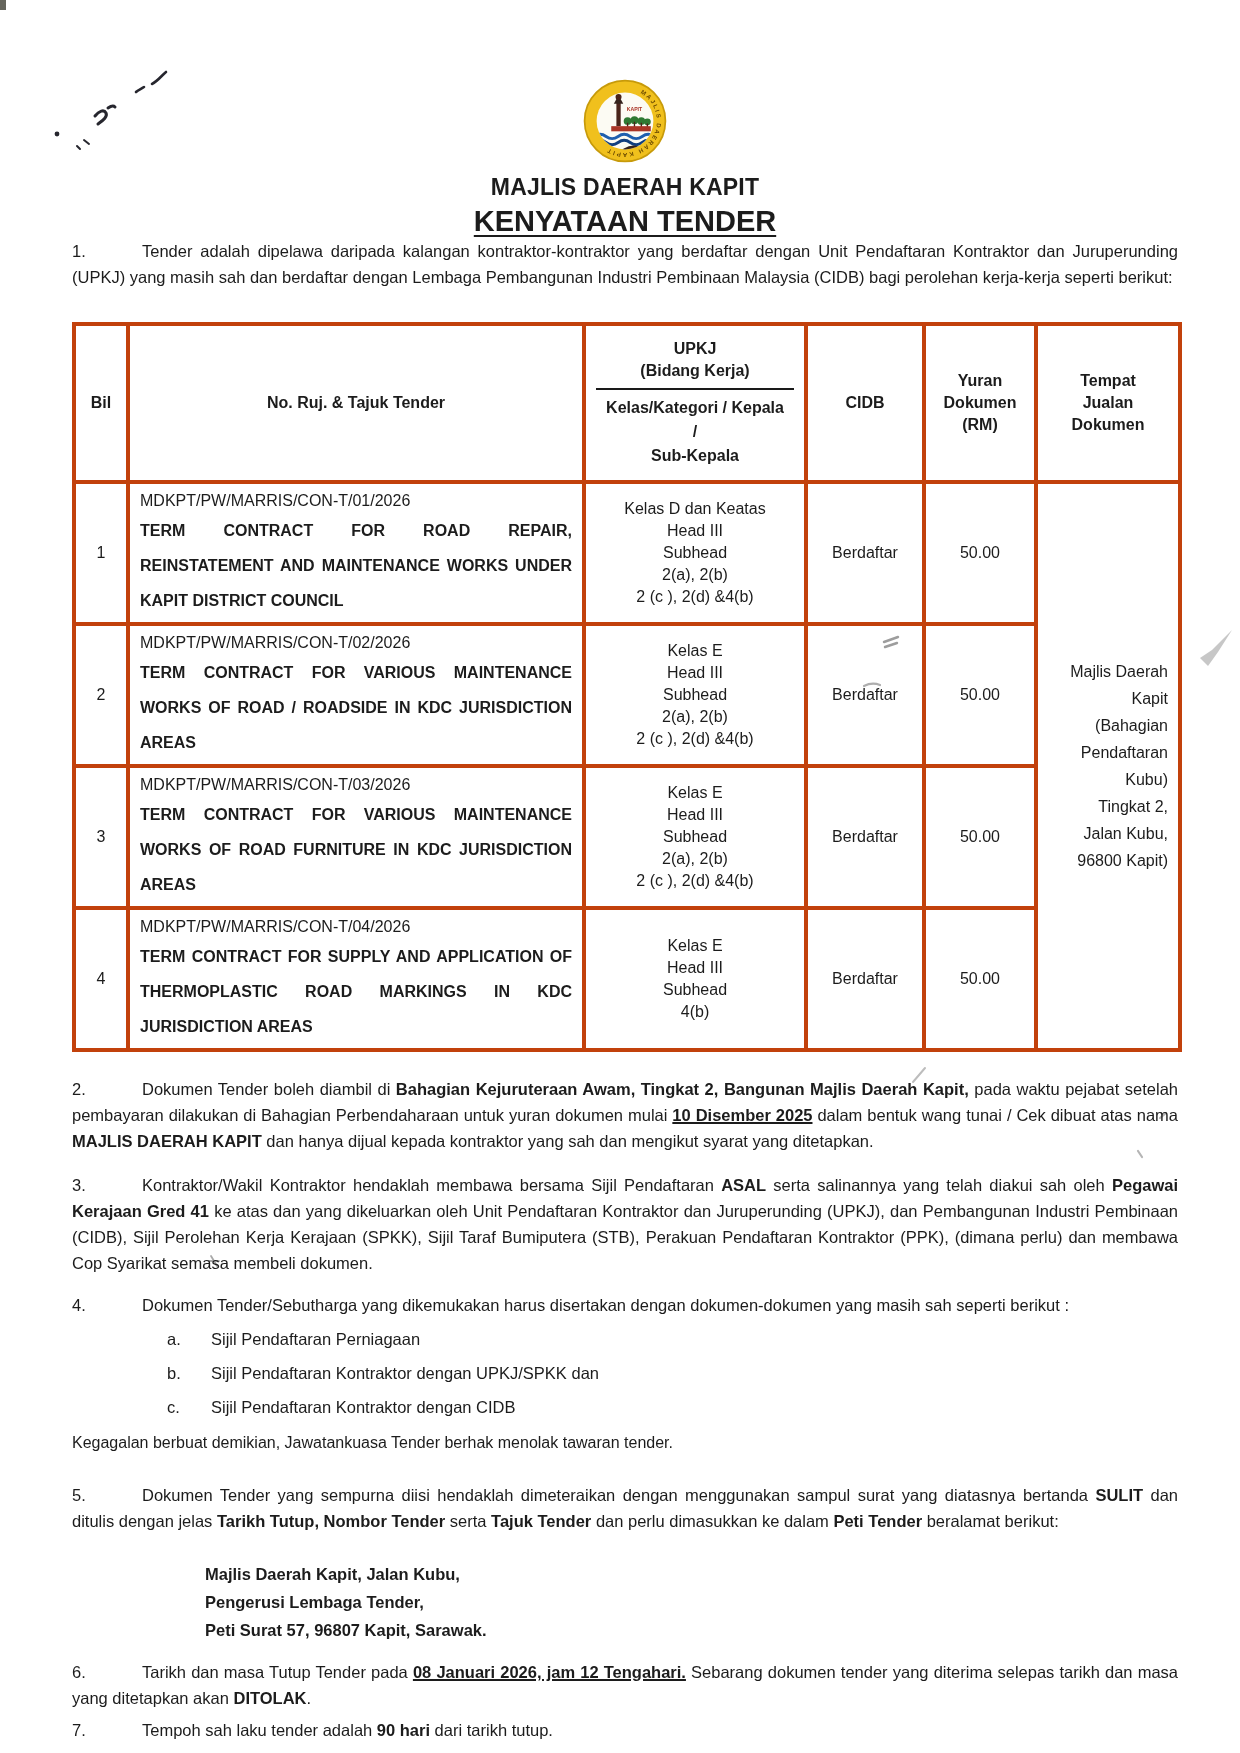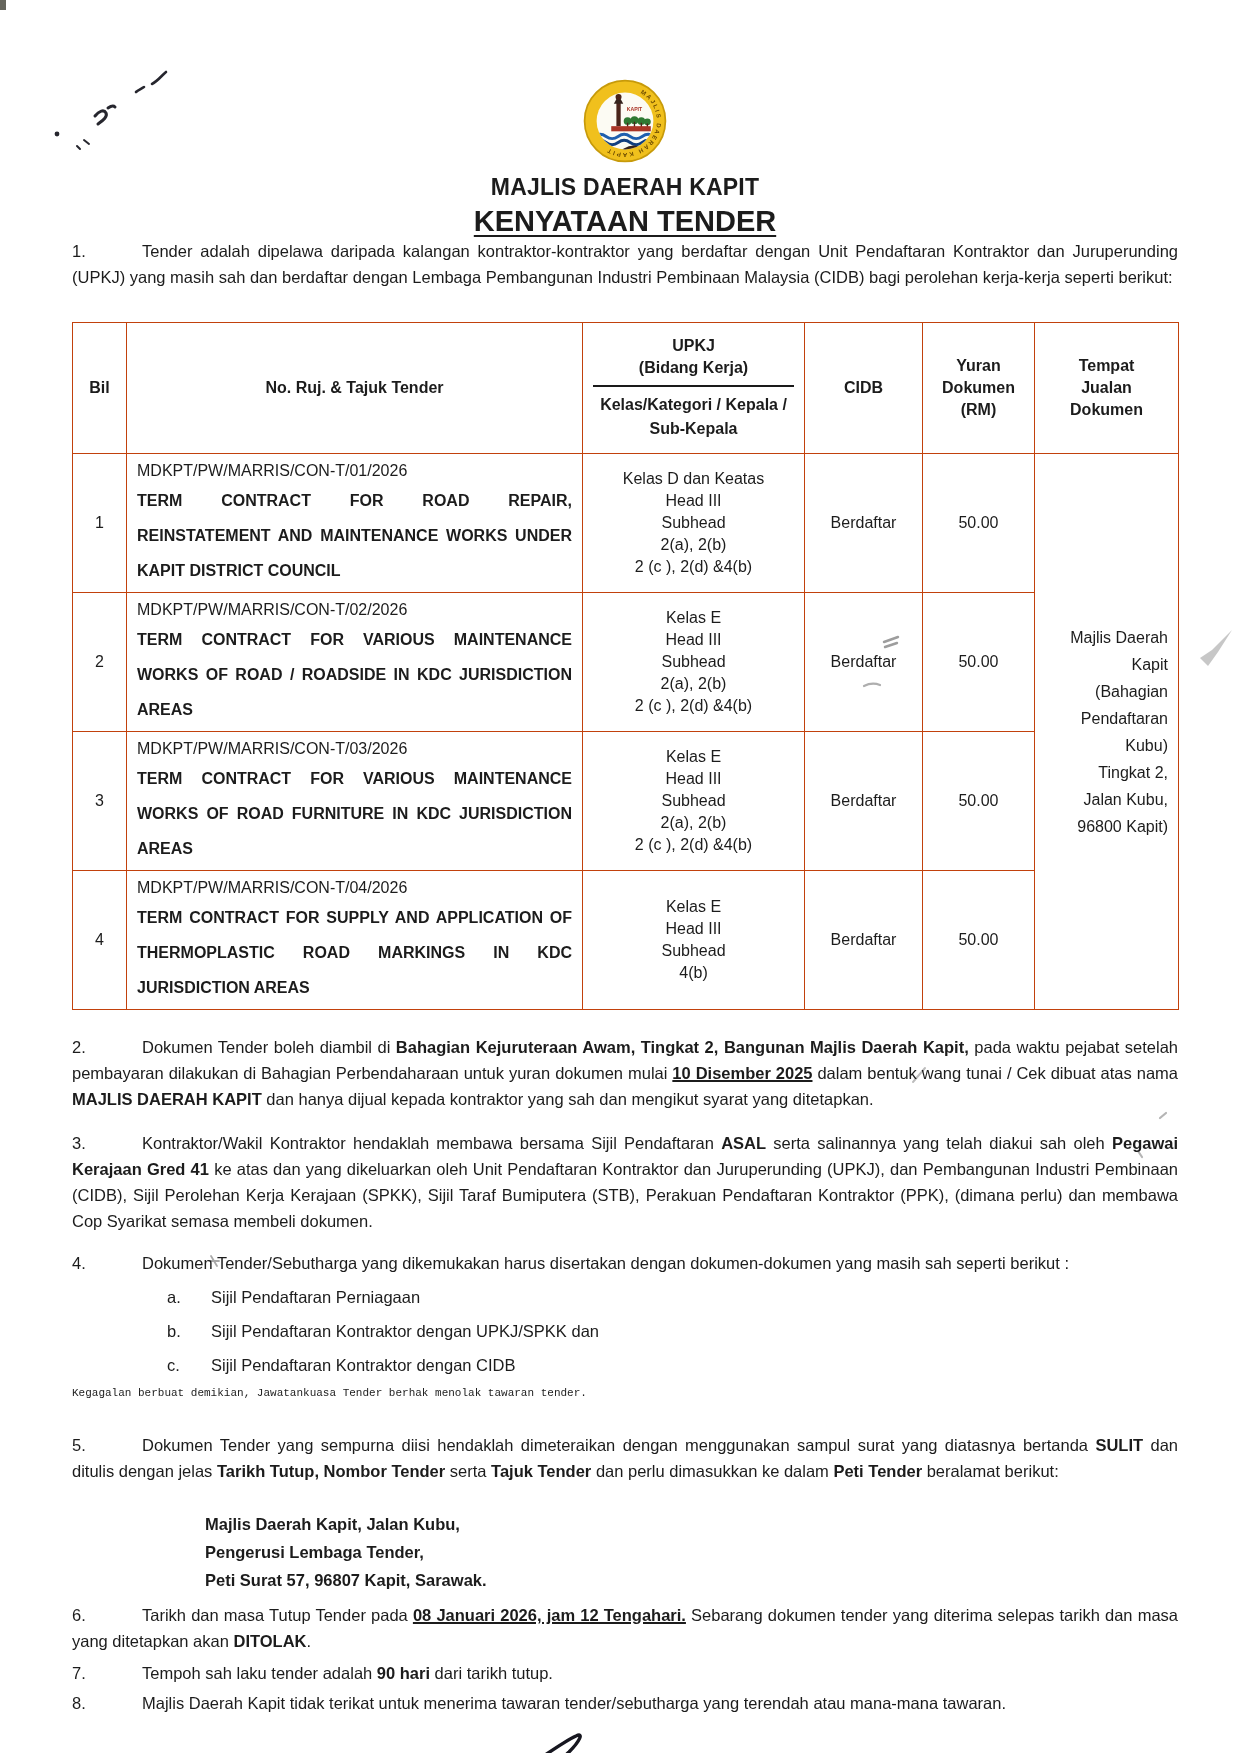--- a/index.html
+++ b/index.html
@@ -24,37 +24,37 @@
   
   .para{position:relative;font-size:16.5px;line-height:26px;text-align:justify;}
   .pnum{display:inline-block;width:70px;}
   .b{font-weight:700;}
   .u{text-decoration:underline;text-decoration-thickness:1.5px;}
   .mt-p1{margin-top:0;}
   .mt-p2{margin-top:24px;}
   .mt-p3{margin-top:18px;}
   .mt-p4{margin-top:16px;}
   .mt-p5{margin-top:26px;}
-  .mt-p6{margin-top:8px;}
+  .mt-p6{margin-top:15px;}
   .mt-p7{margin-top:6px;}
   .mt-p8{margin-top:4px;}
   .sub-item{display:flex;margin-left:95px;margin-top:8px;font-size:16.5px;line-height:26px;}
   .sub-label{width:44px;flex:none;}
-  .list-note{margin-top:2px;font-size:11px;line-height:26px;font-family:Liberation Mono, monospace;}
+  .list-note{margin-top:10px;font-size:16px;line-height:26px;}
   .address{margin-top:26px;margin-left:133px;font-weight:700;font-size:16.5px;line-height:28px;}
   
   table.tender{
     margin-top:32px;
     border-collapse:collapse;
     table-layout:fixed;
     width:1106px;
     font-size:16px;
   }
   table.tender td,table.tender th{
-    border:1px solid #c2410c;
+    border:4px solid #c2410c;
     vertical-align:middle;
     padding:4px 10px;
   }
   th{font-weight:700;text-align:center;line-height:22px;}
   th.upkj-th{padding:0;}
   .upkj-top{border-bottom:2px solid #1a1a1a;padding:8px 6px 6px;line-height:22px;}
   .upkj-bot{padding:6px 6px 8px;line-height:24px;}
   td.bil{text-align:center;}
   td.refcell{padding:6px 12px;}
   .ref-no{line-height:25px;}

